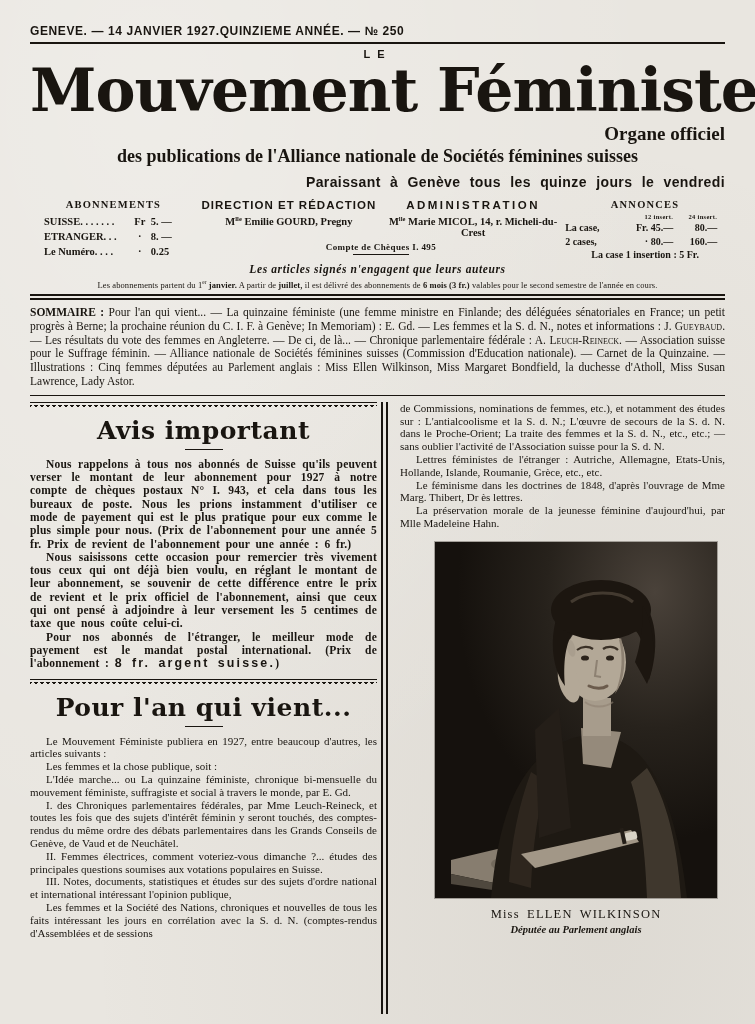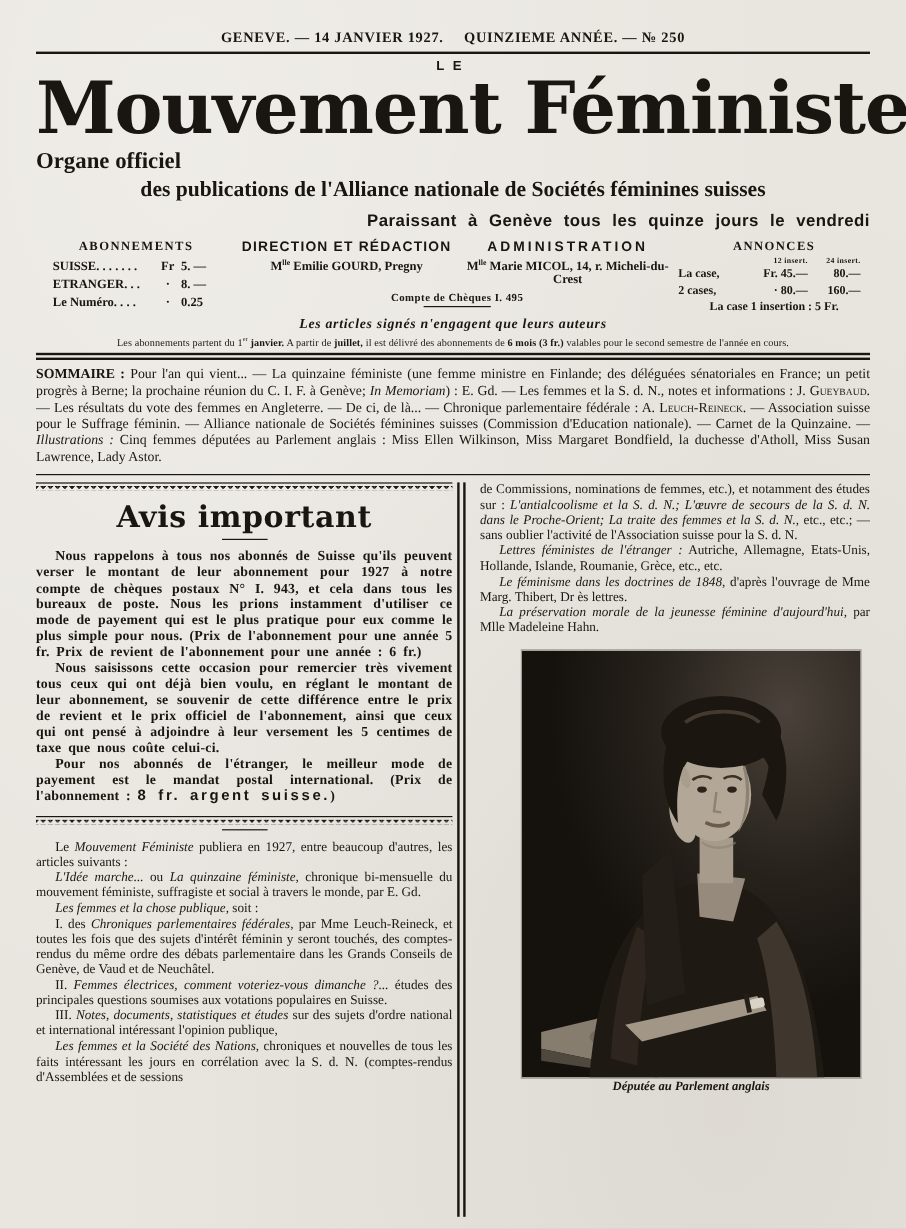--- a/index.html
+++ b/index.html
@@ -9,29 +9,29 @@
     position:relative; width:755px; height:1024px; margin:0 auto;
     background:
       radial-gradient(ellipse at 20% 10%, rgba(255,255,255,.25), transparent 60%),
       radial-gradient(ellipse at 80% 90%, rgba(120,110,95,.10), transparent 60%),
       var(--paper);
     color:var(--ink); overflow:hidden;
     font-family:"Liberation Serif", serif;
     padding:24px 30px 0 30px;
   }
   
-  .topline{ display:flex; justify-content:center;
-    font-family:Liberation Serif, serif; font-weight:bold; font-size:12px; letter-spacing:.6px;gap:17px;}
+  .topline{ display:flex; justify-content:flex-start;
+    font-family:Liberation Sans, sans-serif; font-weight:bold; font-size:12px; letter-spacing:.6px;}
   .rule-1{ border-top:2px solid var(--ink); margin-top:4px;}
   
   .le{ text-align:center; font-family:"Liberation Sans", sans-serif; font-weight:bold;
        font-size:11px; letter-spacing:7px; margin-top:4px;}
   .title{ text-align:center; font-family:"DejaVu Serif", serif; font-weight:bold;
        font-size:60px; line-height:1.02; letter-spacing:-1px; white-space:nowrap;}
-  .sub1{ text-align:left; font-weight:bold; font-size:19px; margin-top:2px;}
+  .sub1{ text-align:right; font-weight:bold; font-size:19px; margin-top:2px;}
   .sub2{ text-align:center; font-weight:bold; font-size:18px; margin-top:1px;}
   .sub3{ text-align:right; font-family:"Liberation Sans", sans-serif; font-weight:bold;
        font-size:14px; margin-top:7px; word-spacing:5px; letter-spacing:.4px;}
   
   .masthead{ display:flex; margin-top:9px; align-items:flex-start;}
   .mh-title{ text-align:center; font-weight:bold; font-size:10.5px; letter-spacing:1.2px;
        font-family:"Liberation Serif", serif;}
   .mh-sans{ font-family:"Liberation Sans", sans-serif; letter-spacing:1px; font-size:11.5px;}
   .mh-abon{ width:24%;}
   .abon-grid{ display:grid; grid-template-columns:1fr 22px 38px; font-weight:bold;
@@ -73,21 +73,21 @@
        background-size:6px 4px; background-repeat:repeat-x; background-position:0 2px;}
   .deco.bottom{ margin-top:8px;}
   h2.head{ text-align:center; font-family:"DejaVu Serif", serif; font-weight:bold;
        font-size:25px; margin-top:7px; letter-spacing:.5px;}
   .hr-small{ width:38px; border-top:1.6px solid var(--ink); margin:4px auto 8px auto;}
   .para{ text-indent:16px; margin:0;}
   .para.ni{ text-indent:0;}
   .avis-text .para{ font-weight:bold; font-size:11.5px; line-height:13.3px;
        text-align:justify; word-spacing:2.5px; letter-spacing:.2px;}
   .body-text .para{ font-size:11px; line-height:12.8px; text-align:justify;}
-  .s-i{ font-style:italic;}
+  .s-i{ }
   .s-b{ font-weight:bold;}
   .s-sc{ font-variant:small-caps;}
   .s-sup{ vertical-align:super; font-size:.62em;}
   .s-sp{ font-family:"Liberation Sans", sans-serif; letter-spacing:2.2px; font-size:1.08em;}
   
   figure{ width:282px; margin:12px 8px 0 auto;}
   .photo-frame{ display:block; box-shadow:0 0 0 1px rgba(40,35,28,.35);}
   figcaption{ text-align:center;}
   .cap-name{ font-size:12.5px; letter-spacing:1.2px; margin-top:9px; word-spacing:3px;}
   .cap-role{ font-size:10.5px; font-weight:bold; font-style:italic; margin-top:2px;}
@@ -172,26 +172,27 @@
     <div class="col-left">
       <div class="deco"></div>
       <h2 class="head">Avis important</h2>
       <div class="hr-small"></div>
       <div class="avis-text">
           <p class="para"><span>Nous rappelons à tous nos abonnés de Suisse qu'ils peuvent verser le montant de leur abonnement pour 1927 à notre compte de chèques postaux N° I. 943, et cela dans tous les bureaux de poste. Nous les prions instamment d'utiliser ce mode de payement qui est le plus pratique pour eux comme le plus simple pour nous. (Prix de l'abonnement pour une année 5 fr. Prix de revient de l'abonnement pour une année : 6 fr.)</span></p>
           <p class="para"><span>Nous saisissons cette occasion pour remercier très vivement tous ceux qui ont déjà bien voulu, en réglant le montant de leur abonnement, se souvenir de cette différence entre le prix de revient et le prix officiel de l'abonnement, ainsi que ceux qui ont pensé à adjoindre à leur versement les 5 centimes de taxe que nous coûte celui-ci.</span></p>
           <p class="para"><span>Pour nos abonnés de l'étranger, le meilleur mode de payement est le mandat postal international. (Prix de l'abonnement : </span><span class="s-sp">8 fr. argent suisse.</span><span>)</span></p>
         </div>
       <div class="deco bottom"></div>
+      <h2 class="head">Pour l'an qui vient...</h2>
       <div class="hr-small"></div>
       <div class="body-text">
           <p class="para"><span>Le </span><span class="s-i">Mouvement Féministe</span><span> publiera en 1927, entre beaucoup d'autres, les articles suivants :</span></p>
+          <p class="para"><span class="s-i">Les femmes et la chose publique</span><span>, soit :</span></p>
           <p class="para"><span class="s-i">L'Idée marche...</span><span> ou </span><span class="s-i">La quinzaine féministe</span><span>, chronique bi-mensuelle du mouvement féministe, suffragiste et social à travers le monde, par E. Gd.</span></p>
-          <p class="para"><span class="s-i">Les femmes et la chose publique</span><span>, soit :</span></p>
-          <p class="para"><span>I. des </span><span class="s-i">Chroniques parlementaires fédérales</span><span>, par Mme Leuch-Reineck, et toutes les fois que des sujets d'intérêt féminin y seront touchés, des comptes-rendus du même ordre des débats parlementaire dans les Grands Conseils de Genève, de Vaud et de Neuchâtel.</span></p>
+          <p class="para"><span>I. des </span><span class="s-i">Chroniques parlementaires fédérales</span><span>, par Mme Leuch-Reineck, et toutes les fois que des sujets d'intérêt féminin y seront touchés, des comptes-rendus du même ordre des débats parlementaires dans les Grands Conseils de Genève, de Vaud et de Neuchâtel.</span></p>
           <p class="para"><span>II. </span><span class="s-i">Femmes électrices, comment voteriez-vous dimanche ?...</span><span> études des principales questions soumises aux votations populaires en Suisse.</span></p>
           <p class="para"><span>III. </span><span class="s-i">Notes, documents, statistiques et études</span><span> sur des sujets d'ordre national et international intéressant l'opinion publique,</span></p>
           <p class="para"><span class="s-i">Les femmes et la Société des Nations</span><span>, chroniques et nouvelles de tous les faits intéressant les jours en corrélation avec la S. d. N. (comptes-rendus d'Assemblées et de sessions</span></p>
         </div>
     </div>
 
     <div class="divider"></div>
 
     <div class="col-right">
       <div class="body-text">
@@ -244,18 +245,19 @@
 
           <path d="M142,108 C147,104 154,104 158,107" stroke="#3a3026" stroke-width="2.2" fill="none"></path>
           <path d="M168,107 C172,104 179,104 183,108" stroke="#3a3026" stroke-width="2.2" fill="none"></path>
           <ellipse cx="150" cy="116" rx="4" ry="2.6" fill="#2b231b"></ellipse>
           <ellipse cx="175" cy="116" rx="4" ry="2.6" fill="#2b231b"></ellipse>
           <path d="M162,118 L160,134 L166,135" stroke="#8d8172" stroke-width="2" fill="none"></path>
           <path d="M154,144 C160,147 168,147 172,144" stroke="#6b5b4c" stroke-width="3" fill="none" stroke-linecap="round"></path>
           <path d="M150,160 C158,166 170,166 178,160" stroke="#8d8172" stroke-width="2" fill="none" opacity=".6"></path>
         </svg>
         <figcaption>
+          <div class="cap-name">Miss ELLEN WILKINSON</div>
           <div class="cap-role">Députée au Parlement anglais</div>
         </figcaption>
       </figure>
     </div>
   </div>
 </div>
 
 </body></html>

